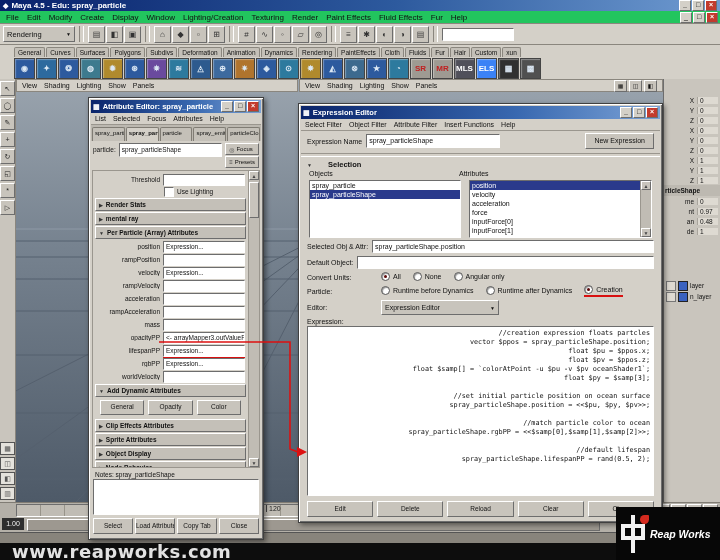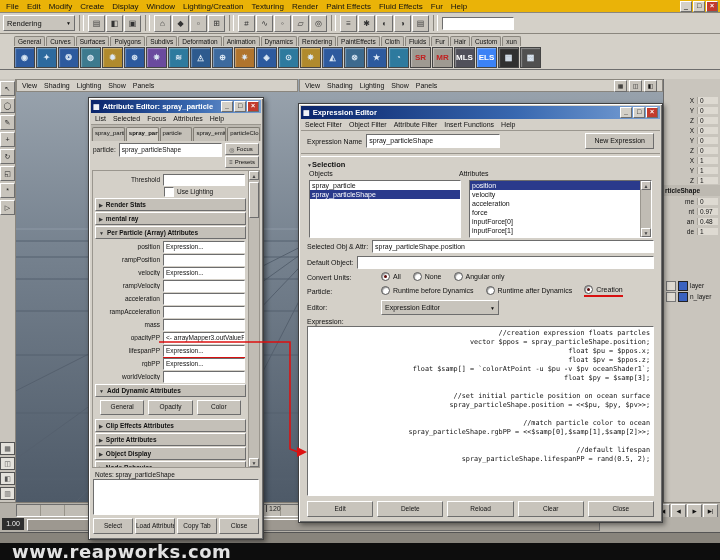--- a/index.html
+++ b/index.html
@@ -4,21 +4,21 @@
 <style>
   html,body{margin:0;padding:0;background:#333;}
   .screen{position:relative;width:720px;height:560px;overflow:hidden;background:#d4d0c8;
     font-family:"Liberation Sans",sans-serif;font-size:9px;color:#111;cursor:default;}
   
   .titlebar{height:11px;background:linear-gradient(90deg,#08216b,#2d5a9e 55%,#6f9bd1);display:flex;align-items:center;gap:3px;padding:0 3px;color:#fff;font-size:8px;font-weight:bold;}
   .titlebar .wttext{flex:1;white-space:nowrap;overflow:hidden;}
   .wbtns{display:flex;gap:1px;}
   .wbtn{width:10px;height:9px;background:#d4d0c8;border:1px solid;border-color:#fff #6d6d6d #6d6d6d #fff;color:#000;font-size:7px;line-height:7px;text-align:center;}
   .wbtn.close{background:#c23b2e;color:#fff;font-weight:bold;}
-  .menubar{height:12px;background:#eab308;border-bottom:1px solid #8a867e;display:flex;align-items:center;padding:0 2px;font-size:8px;}
+  .menubar{height:12px;background:#22c55e;border-bottom:1px solid #8a867e;display:flex;align-items:center;padding:0 2px;font-size:8px;}
   .menu-item{padding:0 4px;white-space:nowrap;}
   .menubar .wbtns{margin-left:auto;}
   .statusline{height:20px;background:#d4d0c8;border-bottom:1px solid #8a867e;display:flex;align-items:center;gap:2px;padding:0 3px;}
   .mode-dd{width:64px;height:14px;display:flex;align-items:center;justify-content:space-between;padding:0 3px;font-size:7.5px;background:#c8c4bc;border:1px solid;border-color:#fff #6d6d6d #6d6d6d #fff;}
   .dd-arrow{font-size:5px;}
   .sl-sep{width:3px;height:16px;border-left:1px solid #8a867e;border-right:1px solid #fff;margin:0 2px;}
   .icon-strip{display:flex;gap:1px;}
   .sl-icon{width:15px;height:15px;background:#c8c4bc;border:1px solid;border-color:#fff #6d6d6d #6d6d6d #fff;display:flex;align-items:center;justify-content:center;font-size:8px;color:#333;}
   .sl-field{width:66px;height:11px;background:#fff;border:1px solid;border-color:#6d6d6d #fff #fff #6d6d6d;font-size:7px;padding:0 2px;}
   .shelf-tabs{height:12px;background:#d4d0c8;display:flex;align-items:flex-end;gap:1px;padding:0 0 0 14px;}
@@ -103,21 +103,21 @@
   .ae-notes{flex:none;height:34px;margin:0 2px;background:#fff;border:1px solid;border-color:#6d6d6d #fff #fff #6d6d6d;}
   .ae-btnrow{flex:none;display:flex;gap:2px;padding:3px 2px;}
   .btn{flex:1;height:14px;line-height:13px;text-align:center;background:#c8c4bc;border:1px solid;border-color:#fff #6d6d6d #6d6d6d #fff;font-size:6.5px;white-space:nowrap;overflow:hidden;}
   
   .ee-heading{flex:none;text-align:center;font-size:8.5px;padding:2px 0 1px;}
   .ee-namerow{flex:none;display:flex;align-items:center;gap:4px;padding:2px 6px;}
   .ee-lbl{font-size:7px;white-space:nowrap;}
   .ee-namefield{width:128px;height:12px;line-height:12px;background:#fff;border:1px solid;border-color:#6d6d6d #fff #fff #6d6d6d;font-size:7px;padding:0 2px;}
   .ee-newbtn{margin-left:auto;height:14px;line-height:13px;padding:0 8px;background:#c8c4bc;border:1px solid;border-color:#fff #6d6d6d #6d6d6d #fff;font-size:7px;}
   .ee-sep{flex:none;height:2px;border-top:1px solid #9a968e;border-bottom:1px solid #fff;margin:2px 0;}
-  .ee-selhdr{flex:none;font-size:7.5px;font-weight:bold;padding:1px 6px;display:flex;gap:0;align-items:center;}
+  .ee-selhdr{flex:none;font-size:7.5px;font-weight:bold;padding:1px 6px;display:flex;gap:16px;align-items:center;}
   .ee-listlabels{flex:none;display:flex;font-size:7px;padding:0 8px;height:10px;}
   .ee-listlabels .c1{width:150px;}
   .ee-lists{flex:none;display:flex;gap:8px;padding:0 8px;height:58px;}
   .ee-list{position:relative;background:#fff;border:1px solid;border-color:#6d6d6d #fff #fff #6d6d6d;overflow:hidden;font-size:7px;}
   .ee-list.objects{width:150px;flex:none;}
   .ee-list.attrs{flex:1;padding-right:10px;}
   .ee-list-item{height:9px;line-height:9px;padding:0 2px;white-space:nowrap;overflow:hidden;}
   .ee-list-item.selected{background:#2a3a8c;color:#fff;}
   .ee-row{flex:none;display:flex;align-items:center;gap:4px;padding:2px 6px 1px;font-size:7px;}
   .ee-field{flex:1;height:11px;line-height:11px;background:#fff;border:1px solid;border-color:#6d6d6d #fff #fff #6d6d6d;font-size:7px;padding:0 2px;white-space:nowrap;overflow:hidden;}
@@ -133,20 +133,30 @@
   .code-note{color:#cc1111;font-weight:bold;font-size:9.5px;margin:4px 0 0 36px;font-family:"Liberation Sans",sans-serif;}
   .ee-btnrow{flex:none;display:flex;gap:4px;padding:3px 6px;}
   
   .overlay{position:absolute;left:0;top:0;z-index:40;pointer-events:none;}
 </style>
 </head>
 <body>
 
 <div class="screen">
 
+  <div class="titlebar">
+    <span class="wticon">◆</span>
+    <span class="wttext">Maya 4.5 - Edu:  spray_particle</span>
+    <span class="wbtns">
+
+    <span class="wbtn">_</span>
+        <span class="wbtn">□</span>
+        <span class="wbtn close">×</span>
+      </span>
+  </div>
 
   <div class="menubar">
     <span style="display:flex">
 
     <span class="menu-item">File</span>
         <span class="menu-item">Edit</span>
         <span class="menu-item">Modify</span>
         <span class="menu-item">Create</span>
         <span class="menu-item">Display</span>
         <span class="menu-item">Window</span>
@@ -732,14 +742,22 @@
 
   <svg class="overlay" width="720" height="560">
     <line x1="159" y1="342" x2="240" y2="342" stroke="#dd1111" stroke-width="1.6"></line>
     <polyline points="240,342 290,342 290,449 298,452" fill="none" stroke="#dd1111" stroke-width="1.6"></polyline>
     <polygon points="297,447 307,452 297,457" fill="#dd1111"></polygon>
   </svg>
 
   <div class="wmbar">
     <span class="wm-text">www.reapworks.com</span>
   </div>
+  <div class="logo">
+    <span class="logo-glyph">
+      <span class="vbar"></span>
+        <span class="box"></span>
+        <span class="red"></span>
+    </span>
+    <span class="logo-text">Reap Works</span>
+  </div>
 
 </div>
 
 </body></html>

